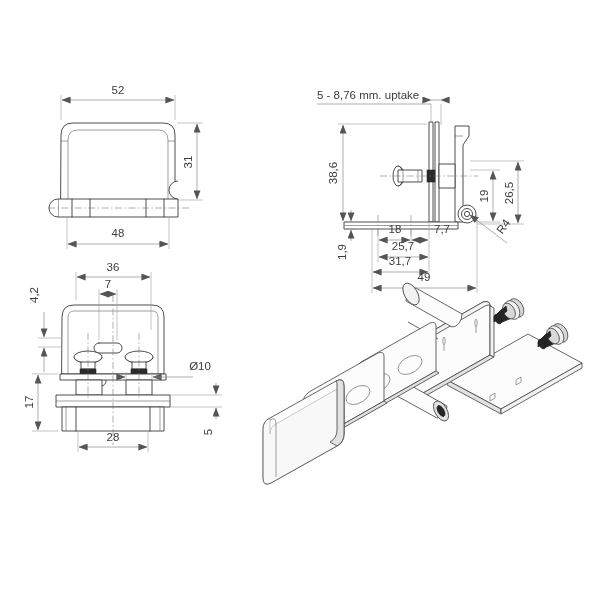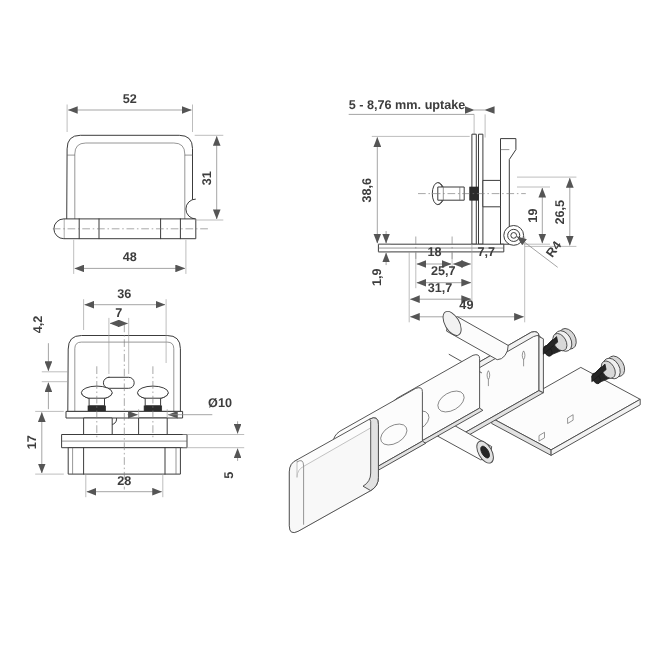--- a/index.html
+++ b/index.html
@@ -6,21 +6,20 @@
   html,body{margin:0;padding:0;background:#ffffff;}
   body{
     width:610px;height:610px;
     font-family:"Liberation Sans", sans-serif;
     overflow:hidden;
     position:relative;
   }
   #sheet{
     position:absolute;left:0;top:0;width:610px;height:606px;
     background:#d946ef;
-    font-weight:bold;
   }
   svg{display:block;}
   .obj{fill:none;stroke:#3a3a3a;stroke-width:0.9;stroke-linejoin:round;stroke-linecap:round;}
   .objthin{fill:none;stroke:#606060;stroke-width:0.6;}
   .objfill{fill:#ffffff;stroke:#3a3a3a;stroke-width:0.9;stroke-linejoin:round;}
   .dim{fill:none;stroke:#8a8a8a;stroke-width:0.7;}
   .ext{fill:none;stroke:#9a9a9a;stroke-width:0.6;}
   .center{fill:none;stroke:#7a7a7a;stroke-width:0.6;stroke-dasharray:7 2.5 1.4 2.5;}
   .dark{fill:#2b2b2b;stroke:#2b2b2b;stroke-width:0.6;}
   .arrow{fill:#555;stroke:none;}

